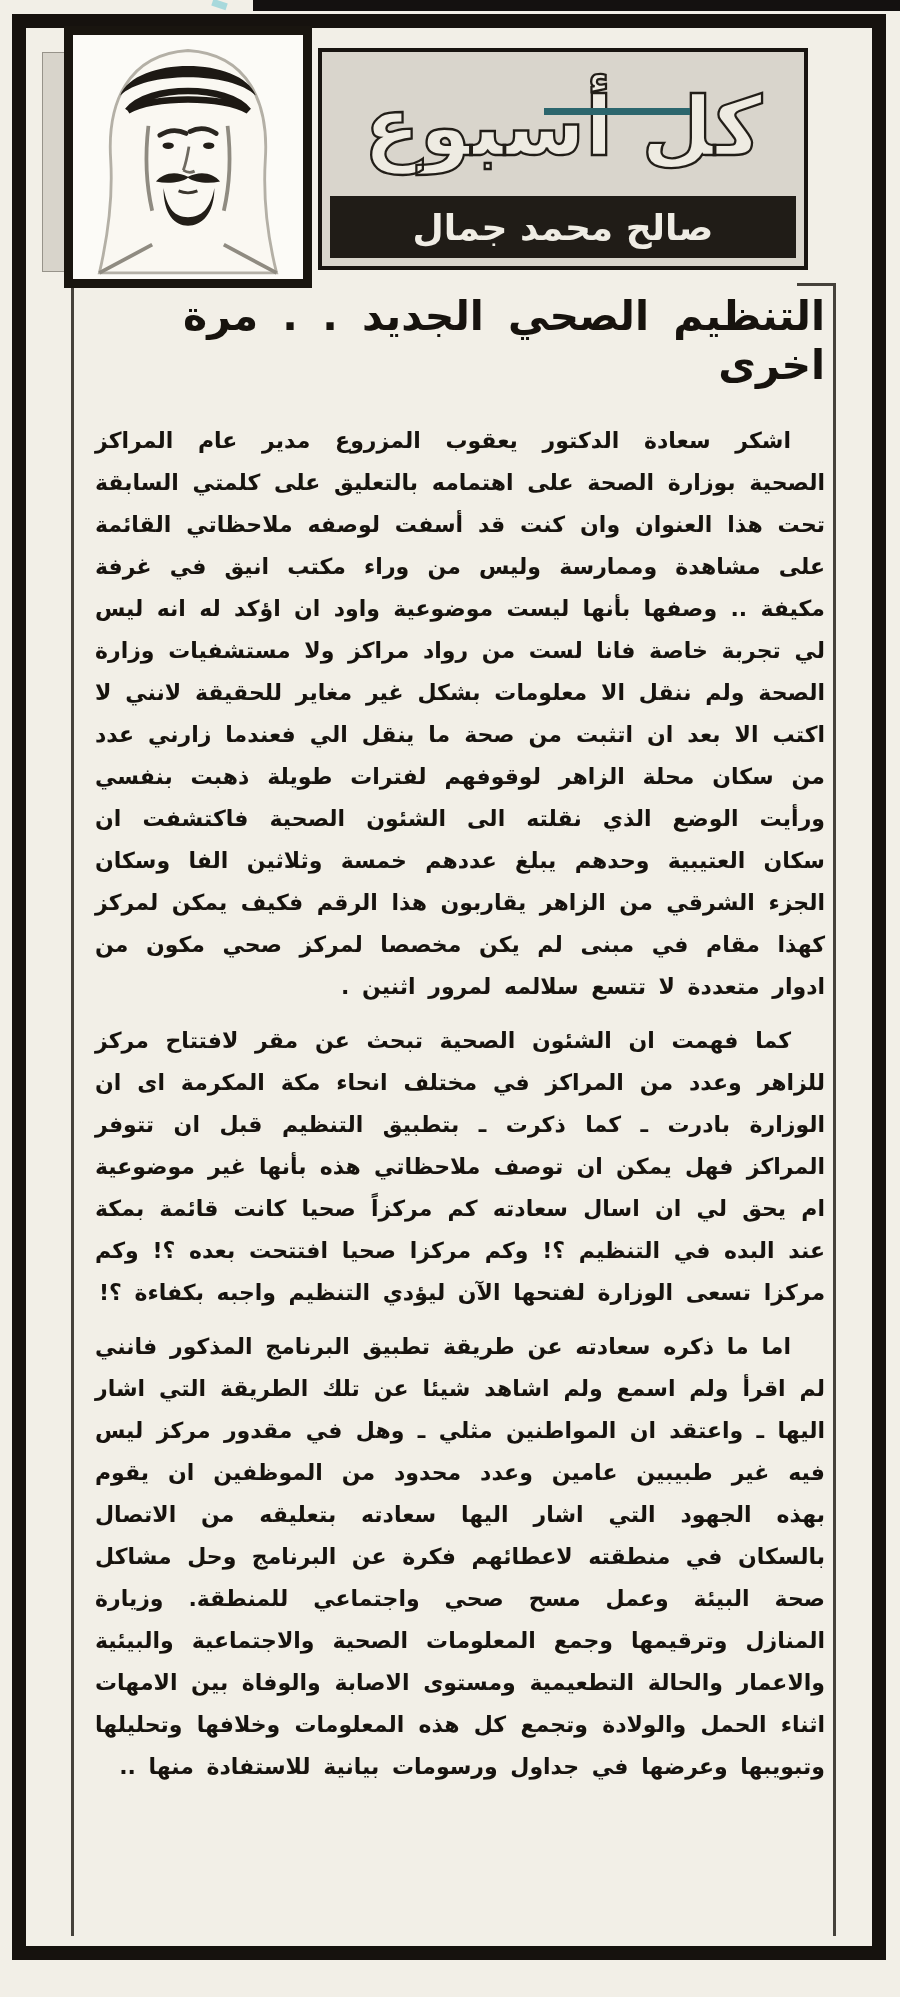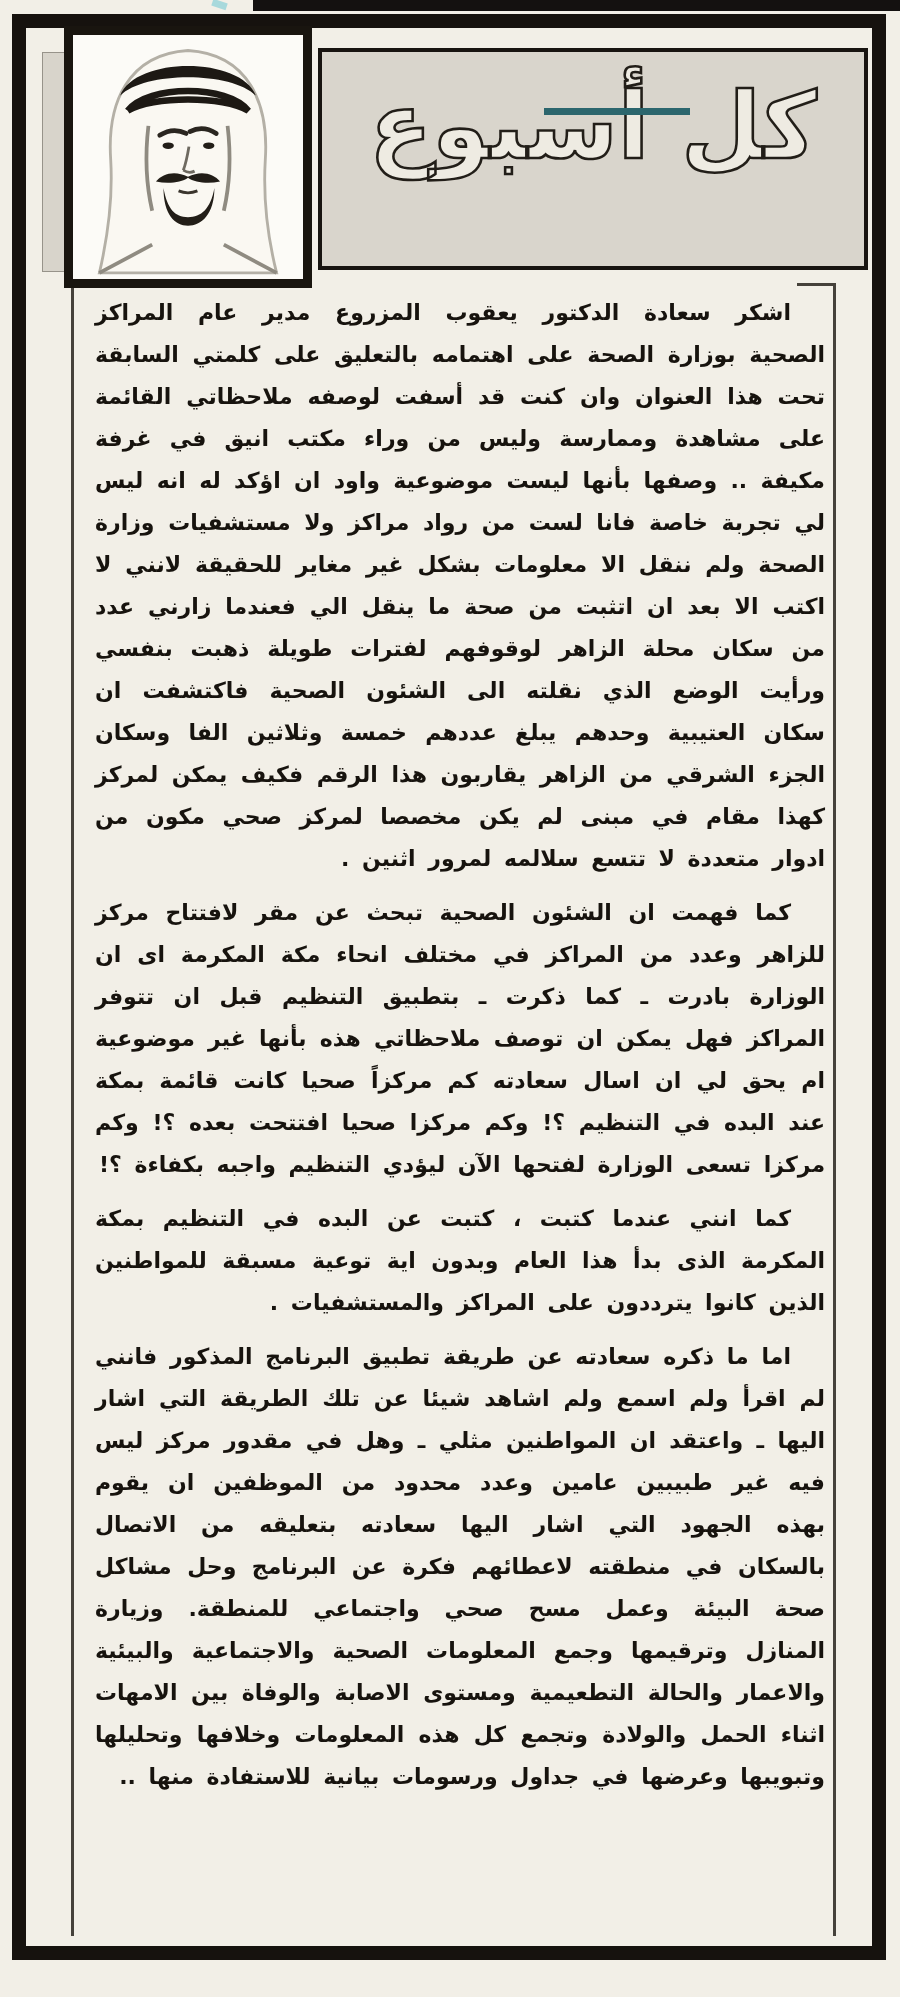--- a/index.html
+++ b/index.html
@@ -22,21 +22,21 @@
            border: 14px solid #16120e; box-sizing: border-box; }
 
   
   .photo-shadow { left: 42px; top: 52px; width: 42px; height: 218px;
                   background: #d8d4cb; border: 1px solid #97938a; }
   .photo { left: 64px; top: 26px; width: 248px; height: 262px;
            background: #fcfbf7; border: 9px solid #19150f; box-sizing: border-box; z-index: 3; }
   .photo svg { width: 100%; height: 100%; display: block; }
 
   
-  .masthead { left: 318px; top: 48px; width: 550px; height: 222px;
+  .masthead { left: 318px; top: 48px; width: 490px; height: 222px;
               background: #d9d5cc; border: 4px solid #181410; box-sizing: border-box; z-index: 2; }
   .masthead-calligraphy { position: absolute; left: 0; top: 2px; width: 100%; height: 146px; }
   .teal-line { position: absolute; left: 222px; top: 56px; width: 146px; height: 7px;
                background: #2c666d; z-index: 4; }
   .byline-bar { position: absolute; left: 8px; right: 8px; bottom: 8px; height: 62px;
                 background: #201c17; color: #efece4;
                 display: flex; align-items: center; justify-content: center;
                 font-size: 36px; font-weight: bold; letter-spacing: 1px; }
 
   
@@ -93,28 +93,31 @@
 
     <path d="M28,252 L84,222 M216,252 L160,222" fill="none" stroke="#8f8b81" stroke-width="4"></path>
   </svg>
 </div>
 
 <div class="abs masthead">
   <svg class="masthead-calligraphy" viewBox="0 0 542 146">
     <text x="271" y="104" text-anchor="middle" direction="rtl" font-family="DejaVu Sans, sans-serif" font-size="92" font-weight="bold" fill="#eeebe2" stroke="#221e18" stroke-width="2.6">كل أسبوع</text>
   </svg>
   <div class="teal-line"></div>
+  <div class="byline-bar">
+    <span>صالح محمد جمال</span>
+  </div>
 </div>
 
 <div class="abs rule rule-left-v"></div>
 <div class="abs rule rule-left-h"></div>
 <div class="abs rule rule-right-v"></div>
 <div class="abs rule rule-right-h"></div>
 
 <div class="abs article">
+  <h1 class="article-title">التنظيم الصحي الجديد . . مرة اخرى</h1>
   <div class="article-body">
     <p>اشكر سعادة الدكتور يعقوب المزروع مدير عام المراكز الصحية بوزارة الصحة على اهتمامه بالتعليق على كلمتي السابقة تحت هذا العنوان وان كنت قد أسفت لوصفه ملاحظاتي القائمة على مشاهدة وممارسة وليس من وراء مكتب انيق في غرفة مكيفة .. وصفها بأنها ليست موضوعية واود ان اؤكد له انه ليس لي تجربة خاصة فانا لست من رواد مراكز ولا مستشفيات وزارة الصحة ولم ننقل الا معلومات بشكل غير مغاير للحقيقة لانني لا اكتب الا بعد ان اتثبت من صحة ما ينقل الي فعندما زارني عدد من سكان محلة الزاهر لوقوفهم لفترات طويلة ذهبت بنفسي ورأيت الوضع الذي نقلته الى الشئون الصحية فاكتشفت ان سكان العتيبية وحدهم يبلغ عددهم خمسة وثلاثين الفا وسكان الجزء الشرقي من الزاهر يقاربون هذا الرقم فكيف يمكن لمركز كهذا مقام في مبنى لم يكن مخصصا لمركز صحي مكون من ادوار متعددة لا تتسع سلالمه لمرور اثنين .</p>
     <p>كما فهمت ان الشئون الصحية تبحث عن مقر لافتتاح مركز للزاهر وعدد من المراكز في مختلف انحاء مكة المكرمة اى ان الوزارة بادرت ـ كما ذكرت ـ بتطبيق التنظيم قبل ان تتوفر المراكز فهل يمكن ان توصف ملاحظاتي هذه بأنها غير موضوعية ام يحق لي ان اسال سعادته كم مركزاً صحيا كانت قائمة بمكة عند البده في التنظيم ؟! وكم مركزا صحيا افتتحت بعده ؟! وكم مركزا تسعى الوزارة لفتحها الآن ليؤدي التنظيم واجبه بكفاءة ؟!</p>
-    <p>كما انني عندما كتبت ، كتبت عن البده في التنظيم بمكة المكرمة الذى بدأ هذا العام وبدون اية توعية مسبقة للمواطنين الذين كانوا يترددون على المراكز والمستشفيات .</p>
     <p>اما ما ذكره سعادته عن طريقة تطبيق البرنامج المذكور فانني لم اقرأ ولم اسمع ولم اشاهد شيئا عن تلك الطريقة التي اشار اليها ـ واعتقد ان المواطنين مثلي ـ وهل في مقدور مركز ليس فيه غير طبيبين عامين وعدد محدود من الموظفين ان يقوم بهذه الجهود التي اشار اليها سعادته بتعليقه من الاتصال بالسكان في منطقته لاعطائهم فكرة عن البرنامج وحل مشاكل صحة البيئة وعمل مسح صحي واجتماعي للمنطقة. وزيارة المنازل وترقيمها وجمع المعلومات الصحية والاجتماعية والبيئية والاعمار والحالة التطعيمية ومستوى الاصابة والوفاة بين الامهات اثناء الحمل والولادة وتجمع كل هذه المعلومات وخلافها وتحليلها وتبويبها وعرضها في جداول ورسومات بيانية للاستفادة منها ..</p>
 
   </div>
 </div>
 
 </body></html>

